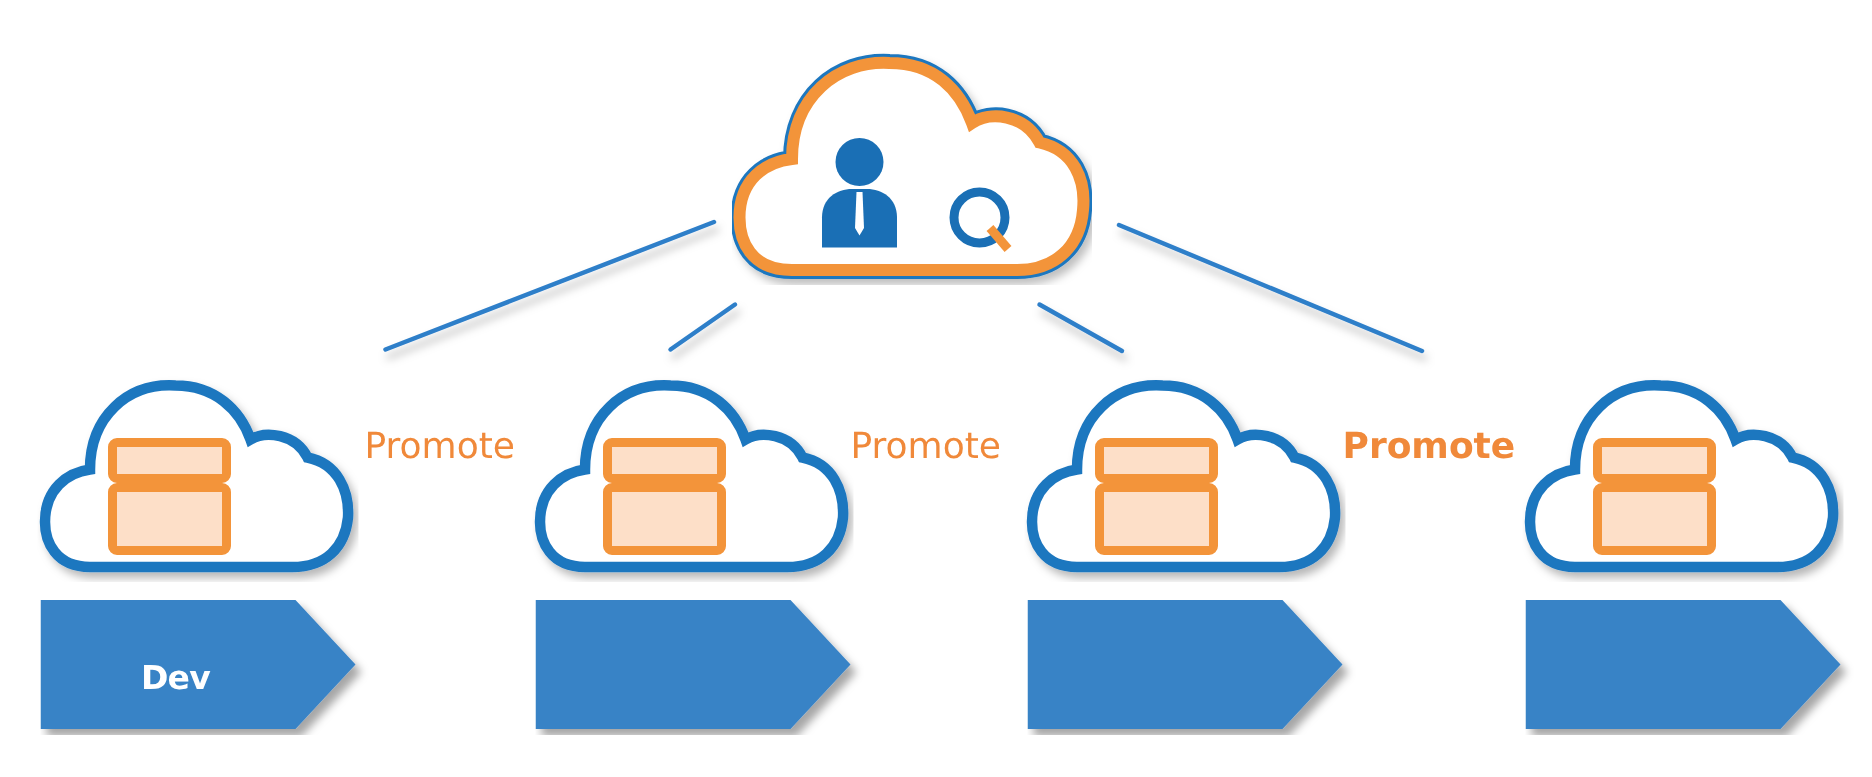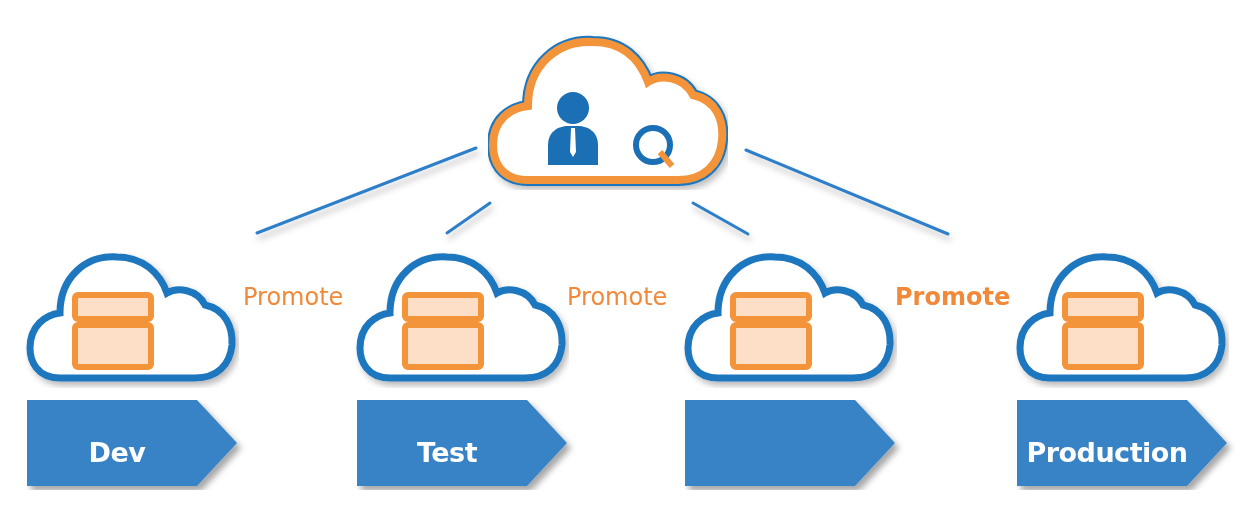--- a/index.html
+++ b/index.html
@@ -5,21 +5,21 @@
   html, body { margin: 0; padding: 0; background: #ffffff; }
   body { width: 1248px; height: 518px; position: relative; overflow: hidden;
          font-family: "DejaVu Sans", sans-serif; }
   svg.lines { position: absolute; left: 0; top: 0; }
   .hub { position: absolute; left: 488px; top: 20px; width: 240px; height: 170px; }
   .stage { position: absolute; top: 243px; width: 230px; height: 250px; }
   .stage .cloud { position: absolute; left: 0; top: 0; width: 214px; height: 145px; }
   .stage .arrow { position: absolute; left: 2px; top: 157px; width: 222px; height: 90px; }
   .arrow-label { position: absolute; left: 2px; top: 157px; width: 180px; height: 104px;
                  display: flex; align-items: center; justify-content: center;
-                 color: #ffffff; font-size: 27px; font-weight: 600; letter-spacing: -0.5px; }
+                 color: #ffffff; font-size: 22px; font-weight: 600; letter-spacing: -0.5px; }
   .promote { position: absolute; top: 283px; color: #f0893a; font-size: 24px; text-align: center; }
   .promote.bold { font-weight: bold; }
 </style>
 </head>
 <body>
 
 <svg class="lines" width="1248" height="518">
   <defs>
     <filter id="lshadow" x="-10%" y="-50%" width="120%" height="200%">
       <feDropShadow dx="2" dy="5" stdDeviation="3" flood-color="#000" flood-opacity="0.25"></feDropShadow>
@@ -92,21 +92,20 @@
         </g>
       </svg>
       <svg class="arrow" viewBox="0 0 222 90">
         <defs>
           <filter id="as1" x="-10%" y="-10%" width="130%" height="140%">
             <feDropShadow dx="4" dy="5" stdDeviation="3" flood-color="#000" flood-opacity="0.35"></feDropShadow>
           </filter>
         </defs>
         <polygon points="0,0 170,0 210,43 170,86 0,86" fill="#3883c6" filter="url(#as1)"></polygon>
       </svg>
-      <div class="arrow-label">Test</div>
     </div>
     <div class="stage" style="left: 683px;">
       <svg class="cloud" viewBox="0 0 214 145">
         <defs>
           <filter id="cs2" x="-10%" y="-10%" width="130%" height="130%">
             <feDropShadow dx="3" dy="4" stdDeviation="3" flood-color="#000" flood-opacity="0.28"></feDropShadow>
           </filter>
         </defs>
         <path d="M35 135 C12 135 5 118 5 105 C5 83 20 72 35 70 C35 35 60 12 92 14 C118 14 135 30 142 50 C152 44 172 46 180 62 C200 66 208 84 207 102 C205 122 192 135 170 135 Z" fill="#fff" stroke="#1f77bf" stroke-width="7" filter="url(#cs2)"></path>
         <g>
@@ -137,19 +136,18 @@
         </g>
       </svg>
       <svg class="arrow" viewBox="0 0 222 90">
         <defs>
           <filter id="as3" x="-10%" y="-10%" width="130%" height="140%">
             <feDropShadow dx="4" dy="5" stdDeviation="3" flood-color="#000" flood-opacity="0.35"></feDropShadow>
           </filter>
         </defs>
         <polygon points="0,0 170,0 210,43 170,86 0,86" fill="#3883c6" filter="url(#as3)"></polygon>
       </svg>
-      <div class="arrow-label">Production</div>
     </div>
   </div>
 
 <span class="promote" style="left:243px">Promote</span>
 <span class="promote" style="left:567px">Promote</span>
 <span class="promote bold" style="left:895px">Promote</span>
 
 </body></html>

